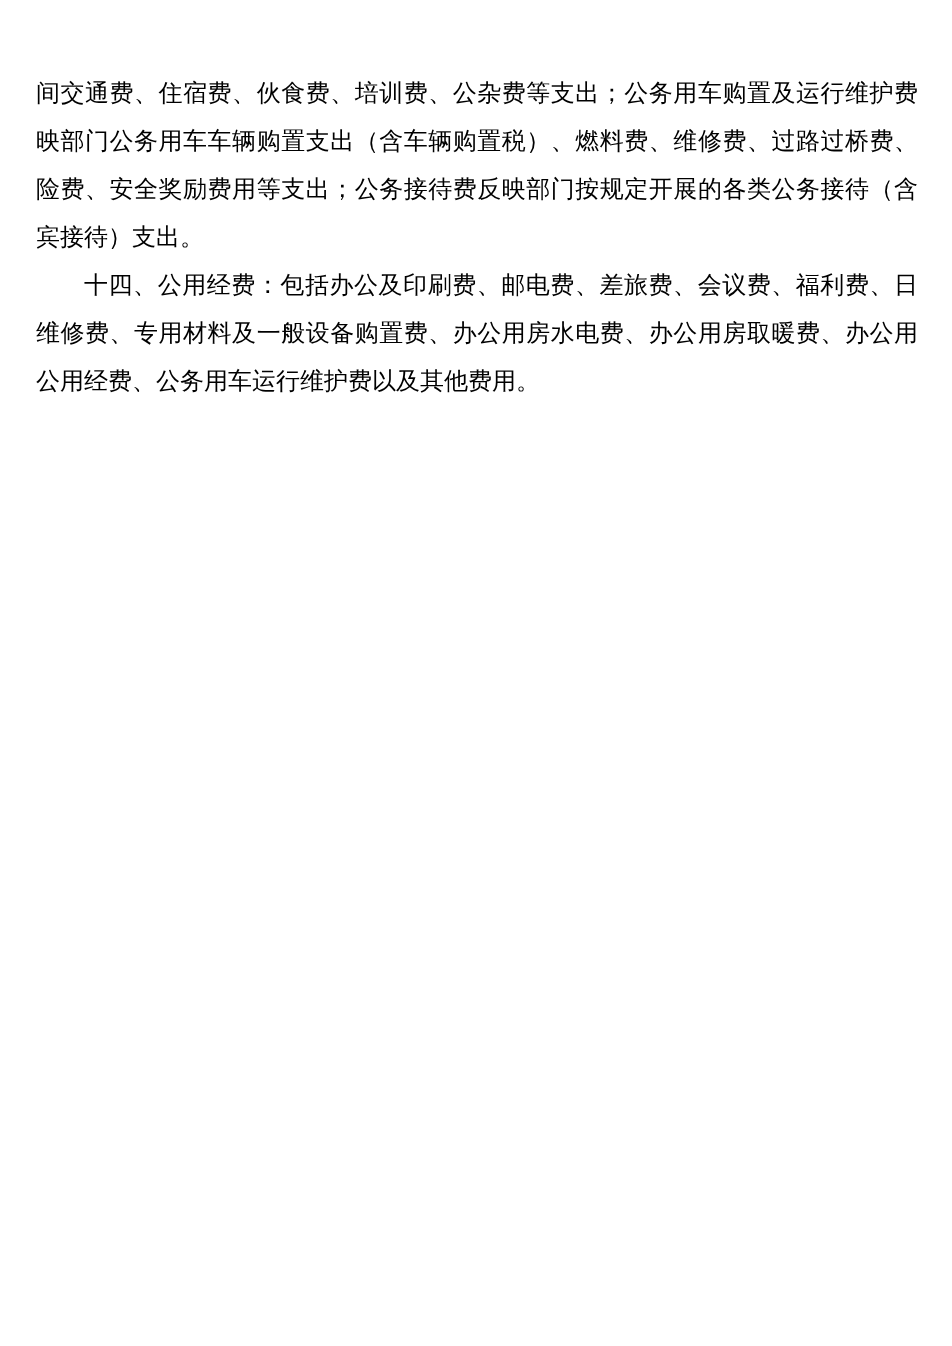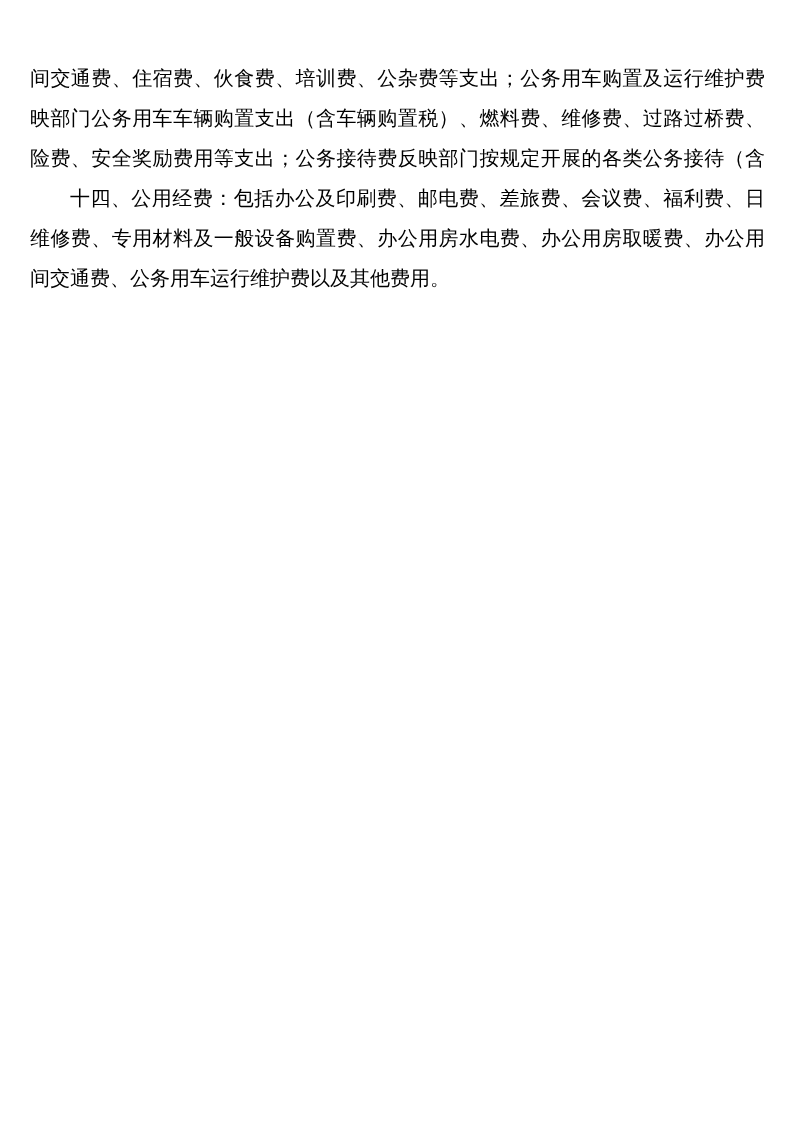--- a/index.html
+++ b/index.html
@@ -39,17 +39,18 @@
   }
 </style>
 </head>
 <body>
 
 <div class="page">
   <div class="doc-body">
       <div class="line">间交通费、住宿费、伙食费、培训费、公杂费等支出；公务用车购置及运行维护费反</div>
       <div class="line">映部门公务用车车辆购置支出（含车辆购置税）、燃料费、维修费、过路过桥费、保</div>
       <div class="line">险费、安全奖励费用等支出；公务接待费反映部门按规定开展的各类公务接待（含外</div>
+      <div class="line last">宾接待）支出。</div>
       <div class="line indent">十四、公用经费：包括办公及印刷费、邮电费、差旅费、会议费、福利费、日常</div>
       <div class="line">维修费、专用材料及一般设备购置费、办公用房水电费、办公用房取暖费、办公用房</div>
-      <div class="line last">间交通费、公务用车运行维护费以及其他费用。</div>
+      <div class="line last">公用经费、公务用车运行维护费以及其他费用。</div>
     </div>
 </div>
 
 </body></html>

